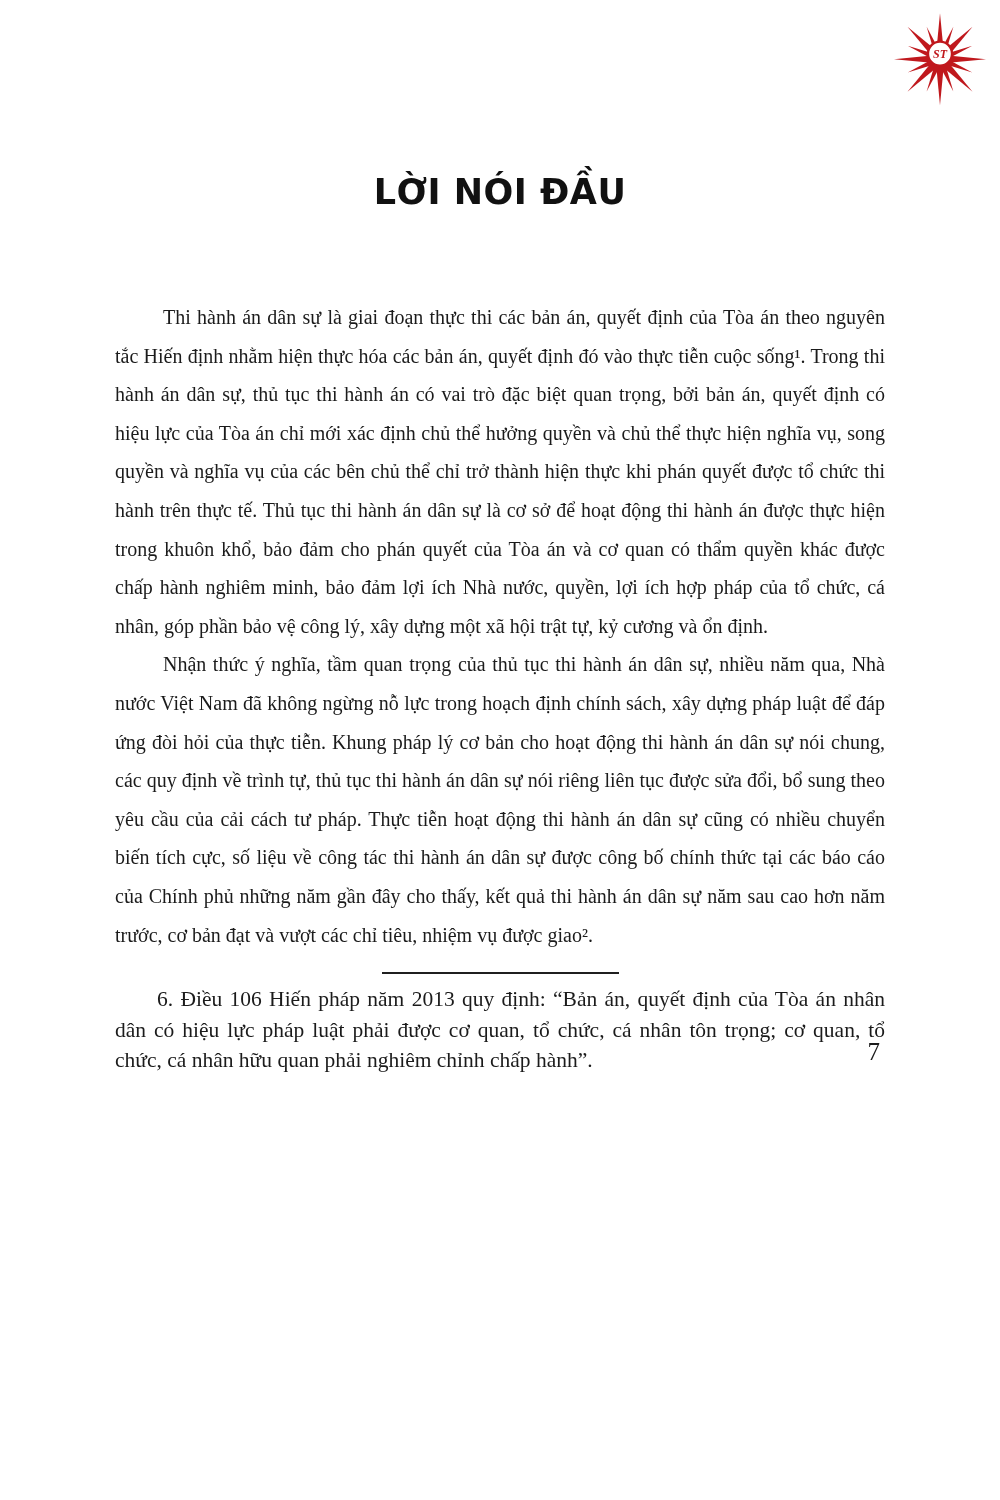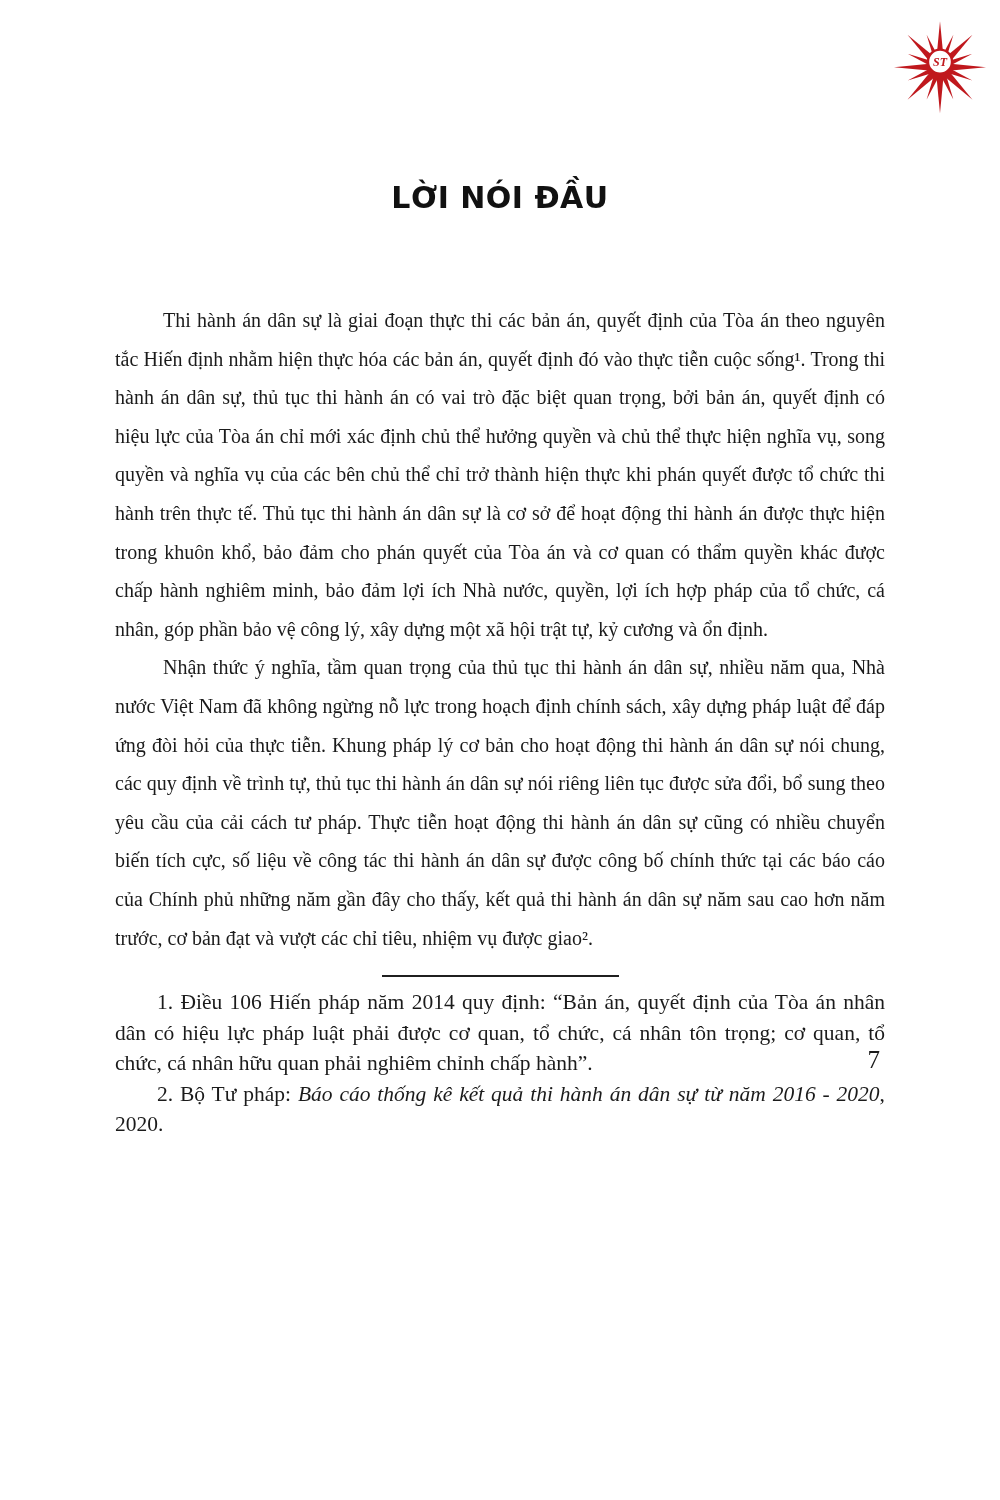--- a/index.html
+++ b/index.html
@@ -4,41 +4,41 @@
 <style>
   html, body {
     margin: 0;
     padding: 0;
     background: #ffffff;
   }
   .page {
     position: relative;
     width: 1000px;
     height: 1158px;
-    margin: 12px auto;
+    margin: 4px auto;
     background: #ffffff;
     box-sizing: border-box;
     padding: 168px 115px 0 115px;
     font-family: "Liberation Serif", serif;
     color: #1b1b1b;
     overflow: hidden;
   }
   .logo {
     position: absolute;
     top: 8px;
     right: 14px;
     width: 92px;
     height: 98px;
   }
   h1.title {
     margin: 0 0 86px 0;
     text-align: center;
     font-family: "DejaVu Sans", sans-serif;
     font-weight: 700;
-    font-size: 30px;
+    font-size: 35px;
     letter-spacing: 0.5px;
     color: #111111;
   }
   .body-text p {
     margin: 0;
     text-align: justify;
     text-indent: 48px;
     font-size: 20px;
     line-height: 38.6px;
   }
@@ -102,19 +102,18 @@
   <h1 class="title">LỜI NÓI ĐẦU</h1>
 
   <div class="body-text">
     <p>Thi hành án dân sự là giai đoạn thực thi các bản án, quyết định của Tòa án theo nguyên tắc Hiến định nhằm hiện thực hóa các bản án, quyết định đó vào thực tiễn cuộc sống¹. Trong thi hành án dân sự, thủ tục thi hành án có vai trò đặc biệt quan trọng, bởi bản án, quyết định có hiệu lực của Tòa án chỉ mới xác định chủ thể hưởng quyền và chủ thể thực hiện nghĩa vụ, song quyền và nghĩa vụ của các bên chủ thể chỉ trở thành hiện thực khi phán quyết được tổ chức thi hành trên thực tế. Thủ tục thi hành án dân sự là cơ sở để hoạt động thi hành án được thực hiện trong khuôn khổ, bảo đảm cho phán quyết của Tòa án và cơ quan có thẩm quyền khác được chấp hành nghiêm minh, bảo đảm lợi ích Nhà nước, quyền, lợi ích hợp pháp của tổ chức, cá nhân, góp phần bảo vệ công lý, xây dựng một xã hội trật tự, kỷ cương và ổn định.</p>
     <p>Nhận thức ý nghĩa, tầm quan trọng của thủ tục thi hành án dân sự, nhiều năm qua, Nhà nước Việt Nam đã không ngừng nỗ lực trong hoạch định chính sách, xây dựng pháp luật để đáp ứng đòi hỏi của thực tiễn. Khung pháp lý cơ bản cho hoạt động thi hành án dân sự nói chung, các quy định về trình tự, thủ tục thi hành án dân sự nói riêng liên tục được sửa đổi, bổ sung theo yêu cầu của cải cách tư pháp. Thực tiễn hoạt động thi hành án dân sự cũng có nhiều chuyển biến tích cực, số liệu về công tác thi hành án dân sự được công bố chính thức tại các báo cáo của Chính phủ những năm gần đây cho thấy, kết quả thi hành án dân sự năm sau cao hơn năm trước, cơ bản đạt và vượt các chỉ tiêu, nhiệm vụ được giao².</p>
   </div>
 
   <hr class="footnote-rule">
 
   <div class="footnotes">
-    <p>1. Điều 106 Hiến pháp năm 2014 quy định: “Bản án, quyết định của Tòa án nhân dân có hiệu lực pháp luật phải được cơ quan, tổ chức, cá nhân tôn trọng; cơ quan, tổ chức, cá nhân hữu quan phải nghiêm chỉnh chấp hành”.</p>
-    <p><span>2. Bộ Tư pháp: </span><em>Báo cáo thống kê kết quả thi hành án dân sự từ năm 2016 - 2020</em><span>, 2020.</span></p>
+    <p>6. Điều 106 Hiến pháp năm 2013 quy định: “Bản án, quyết định của Tòa án nhân dân có hiệu lực pháp luật phải được cơ quan, tổ chức, cá nhân tôn trọng; cơ quan, tổ chức, cá nhân hữu quan phải nghiêm chỉnh chấp hành”.</p>
   </div>
 
   <div class="page-number">7</div>
 
 </div>
 
 </body></html>

